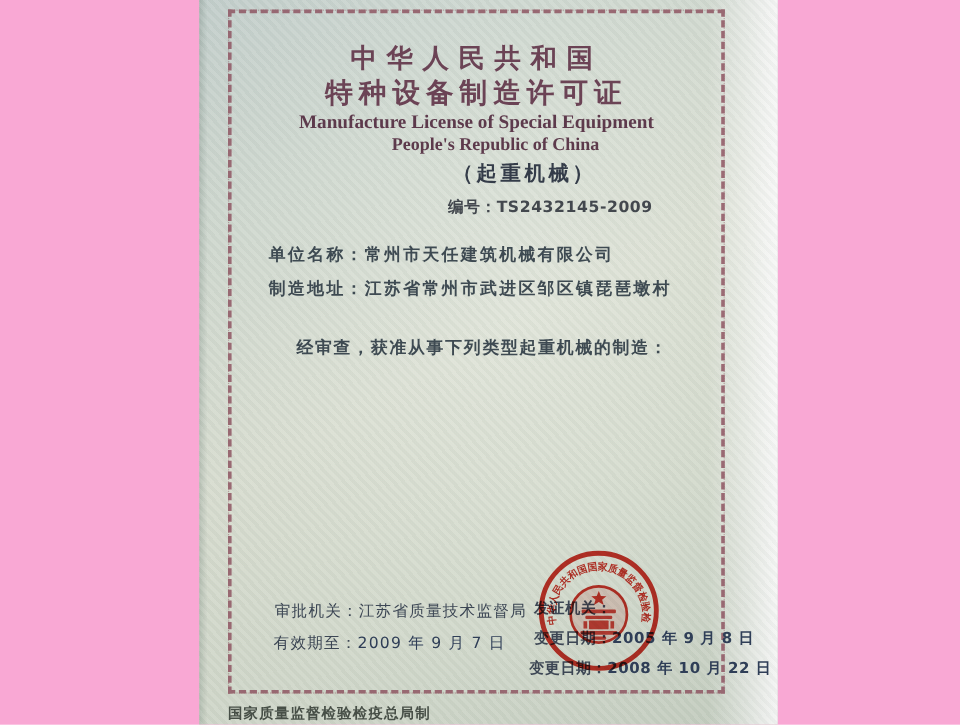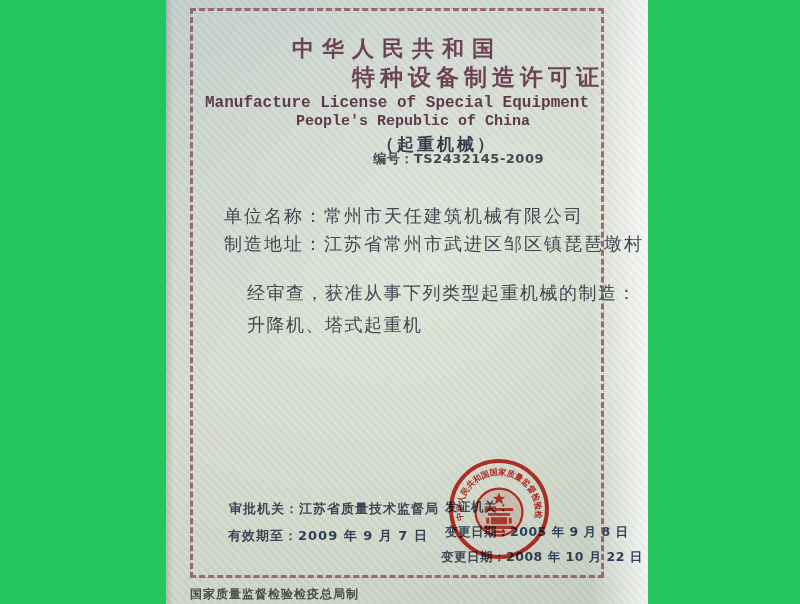--- a/index.html
+++ b/index.html
@@ -1,18 +1,18 @@
 <!DOCTYPE html>
 <html><head>
 <meta charset="utf-8">
 <style>
   html,body { margin:0; padding:0; }
   .photo {
     position:relative; width:800px; height:604px; overflow:hidden;
-    background:#22c55e;
+    background:#f9a8d4;
     font-family:"DejaVu Sans", sans-serif;
   }
   .paper {
     position:absolute; left:166px; top:0; width:482px; height:604px;
     background:
       linear-gradient(to right, rgba(110,130,120,0.30) 0px, rgba(110,130,120,0) 7px),
       linear-gradient(to right, rgba(255,255,255,0) 88%, rgba(255,255,255,0.95) 100%),
       linear-gradient(152deg, #c9d5d2 0%, #d3dcd3 22%, #dde2d5 48%, #d6ddcf 72%, #c8d2c4 100%);
   }
   .paper::after {
@@ -27,37 +27,37 @@
   }
   .frame::before {
     content:""; position:absolute; inset:-3px;
     border:1px dotted rgba(143,86,99,0.55);
   }
   .content { position:absolute; inset:0; filter:blur(0.4px); }
   .abs { position:absolute; }
   .ctr { left:190px; width:414px; text-align:center; }
   .bold { font-weight:bold; }
   .t-cn1 { top:34px; font-size:22px; letter-spacing:8px; color:#6b4355; }
-  .t-cn2 { top:62px; font-size:23px; letter-spacing:5px; color:#6b4355;text-align:right; }
-  .t-en  { font-family:Liberation Mono, monospace; color:#5d3a4c; }
+  .t-cn2 { top:62px; font-size:23px; letter-spacing:5px; color:#6b4355; }
+  .t-en  { font-family:Liberation Serif, serif; color:#5d3a4c; }
   .t-en1 { top:94px;  font-size:16px; }
   .t-en2 { top:113px; font-size:15px;padding-left:16px; }
   .category { top:133px; font-size:17px; letter-spacing:3px; color:#343c49;padding-left:40px; }
   .license-line {
-    top:150px; left:190px; width:382px; text-align:right;
+    top:164px; left:190px; width:382px; text-align:right;
     padding-right:28px; box-sizing:border-box;
     font-size:13px; color:#43484e; letter-spacing:0.5px;
   }
-  .line { font-weight:normal; color:#3e4a52; font-size:18px; letter-spacing:2px; }
+  .line { font-weight:bold; color:#3e4a52; font-size:14px; letter-spacing:2px; }
   .row-company { left:224px; top:204px; }
   .row-address { left:224px; top:232px; }
   .row-intro   { left:247px; top:281px; letter-spacing:1.5px; }
   .row-types   { left:247px; top:313px; letter-spacing:1.5px; }
   .row-note    { left:247px; top:337px; letter-spacing:1.5px; }
-  .bline { font-weight:bold; font-size:13px; letter-spacing:1px; color:#3c4654; }
+  .bline { font-weight:normal; font-size:13px; letter-spacing:1px; color:#3c4654; }
   .row-approve { left:229px; top:500px; }
   .row-valid   { left:228px; top:527px; }
   .rline { font-weight:bold; font-size:12.5px; letter-spacing:0.5px; color:#3c4654; }
   .row-issuer  { left:445px; top:499px; }
   .row-issued  { left:445px; top:524px; }
   .row-changed { left:441px; top:549px; }
   .date-val { color:#2f3e57; }
   .footer-cap {
     left:190px; width:414px; top:586px; text-align:left;
     font-size:12px; font-weight:bold; letter-spacing:1px; color:#474f47;
@@ -88,21 +88,20 @@
     </div>
 
     <div class="abs line row-company">
       <span>单位名称：</span><span>常州市天任建筑机械有限公司</span>
     </div>
     <div class="abs line row-address">
       <span>制造地址：</span><span>江苏省常州市武进区邹区镇琵琶墩村</span>
     </div>
 
     <div class="abs line row-intro">经审查，获准从事下列类型起重机械的制造：</div>
-    <div class="abs line row-types">升降机、塔式起重机</div>
 
     <div class="abs bline row-approve">
       <span>审批机关：</span><span>江苏省质量技术监督局</span>
     </div>
     <div class="abs bline row-valid">
       <span>有效期至：</span><span class="date-val">2009 年 9 月 7 日</span>
     </div>
 
     <div class="abs rline row-issuer">
       <span>发证机关：</span>

